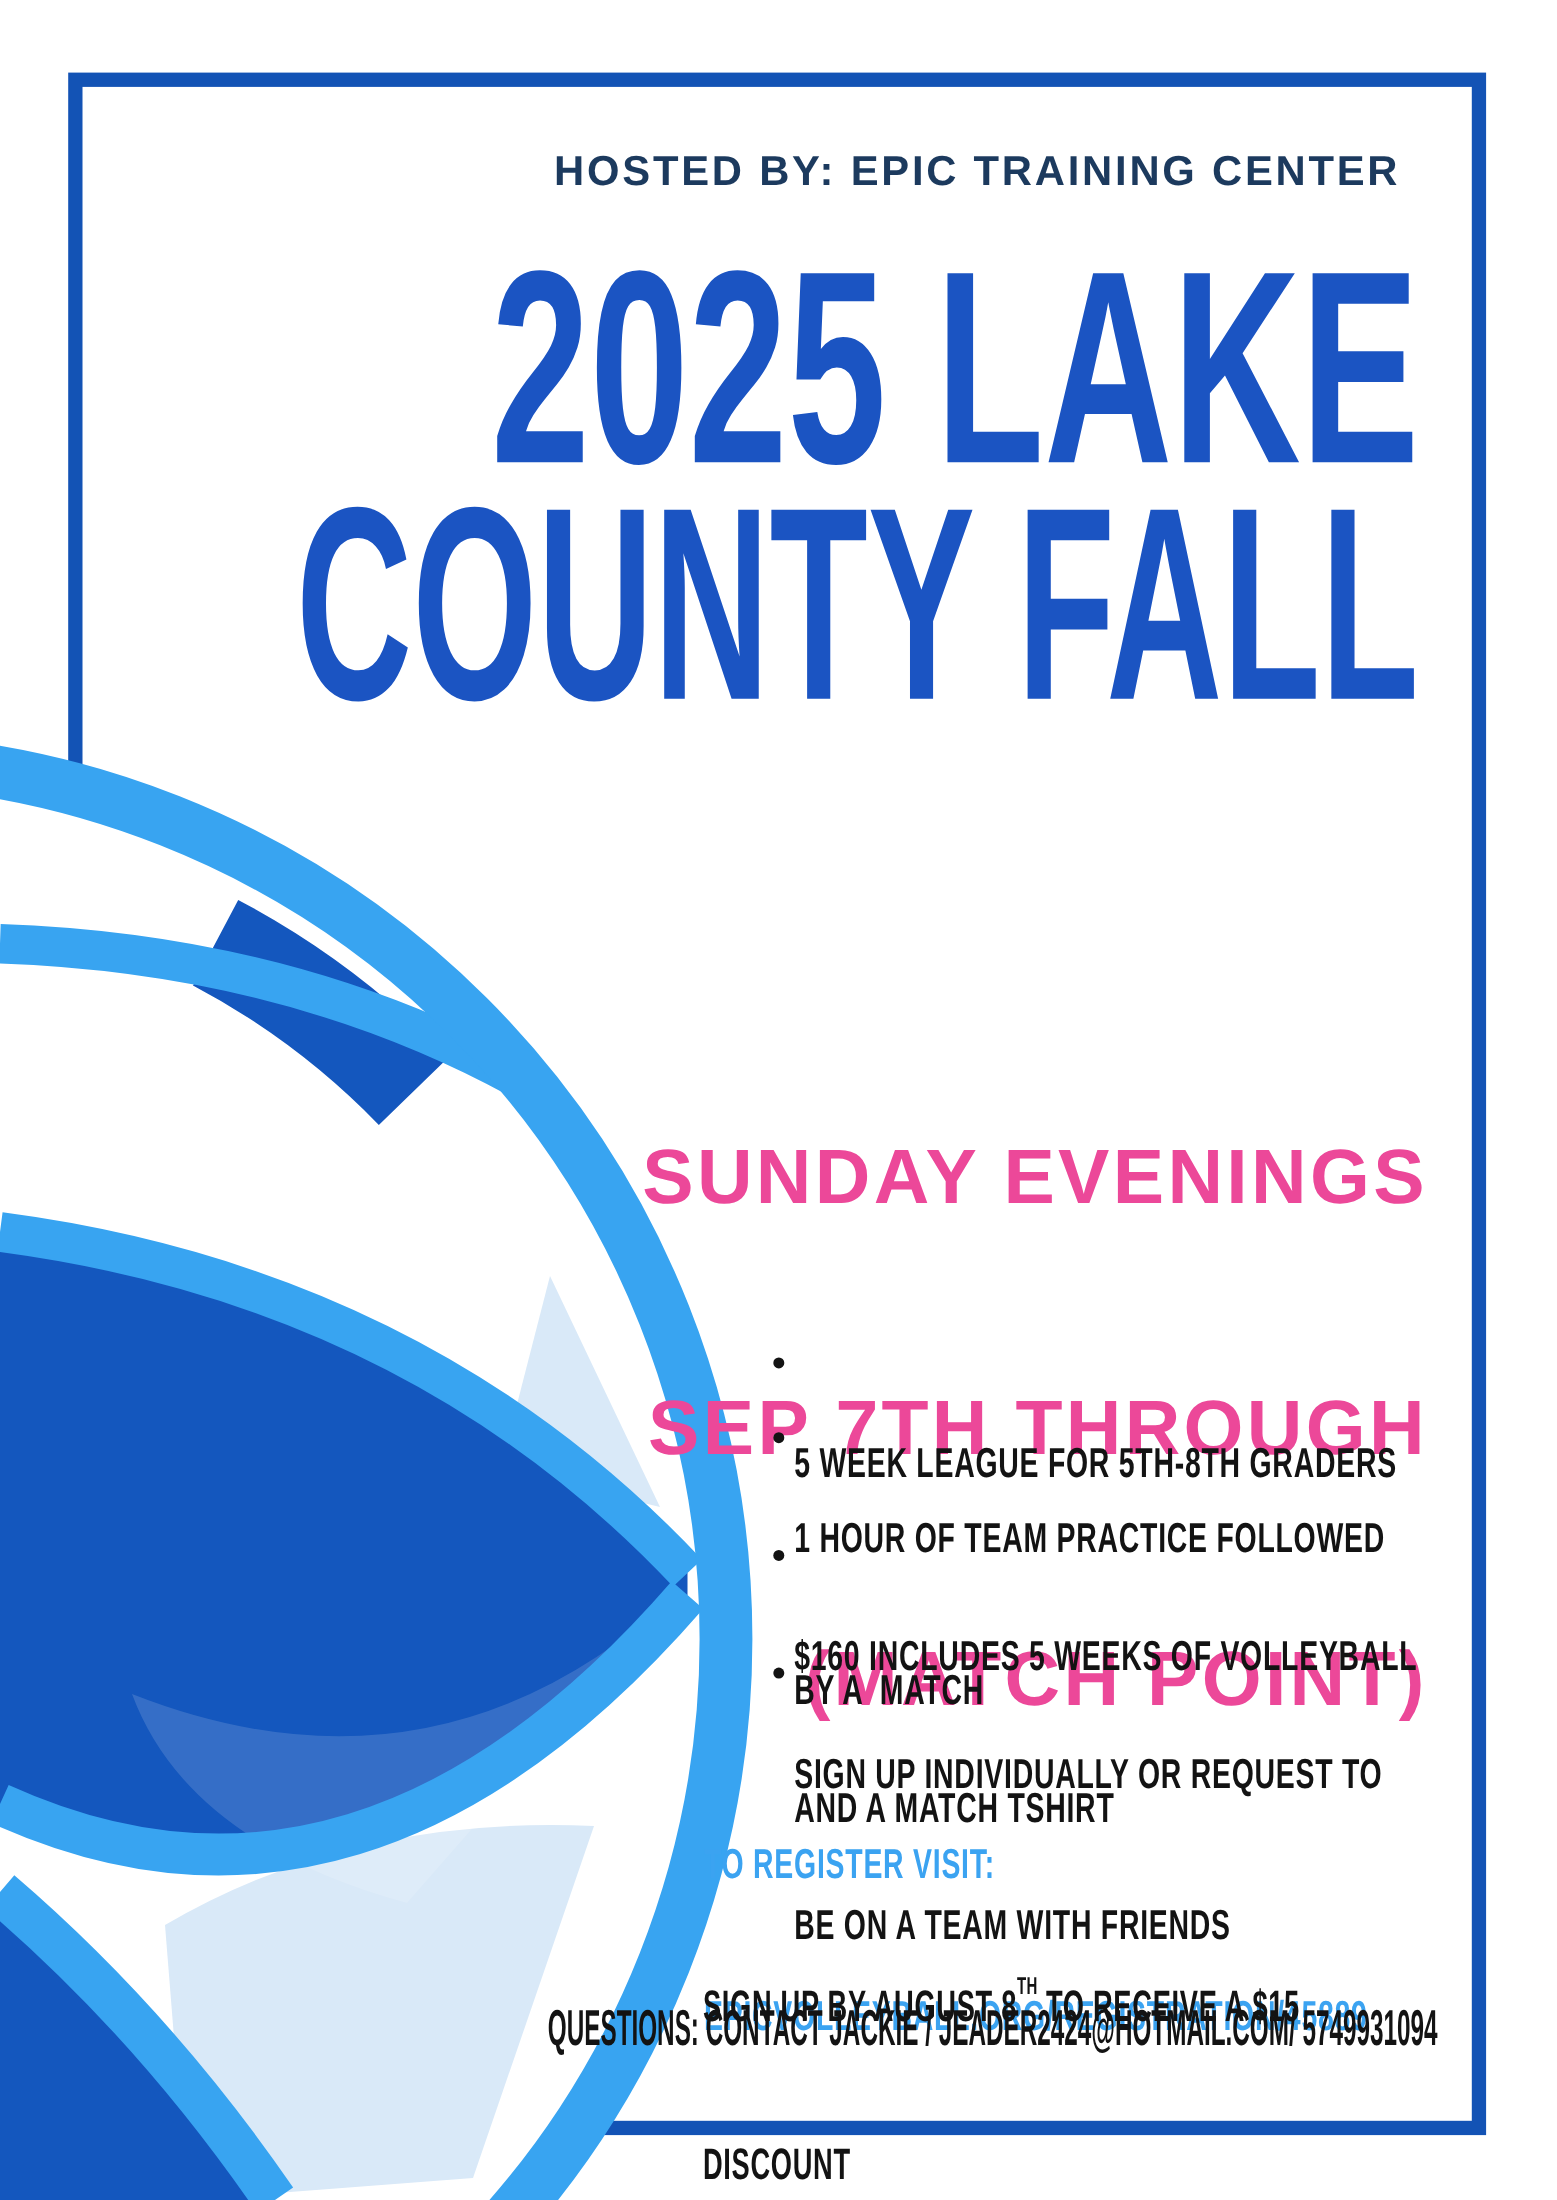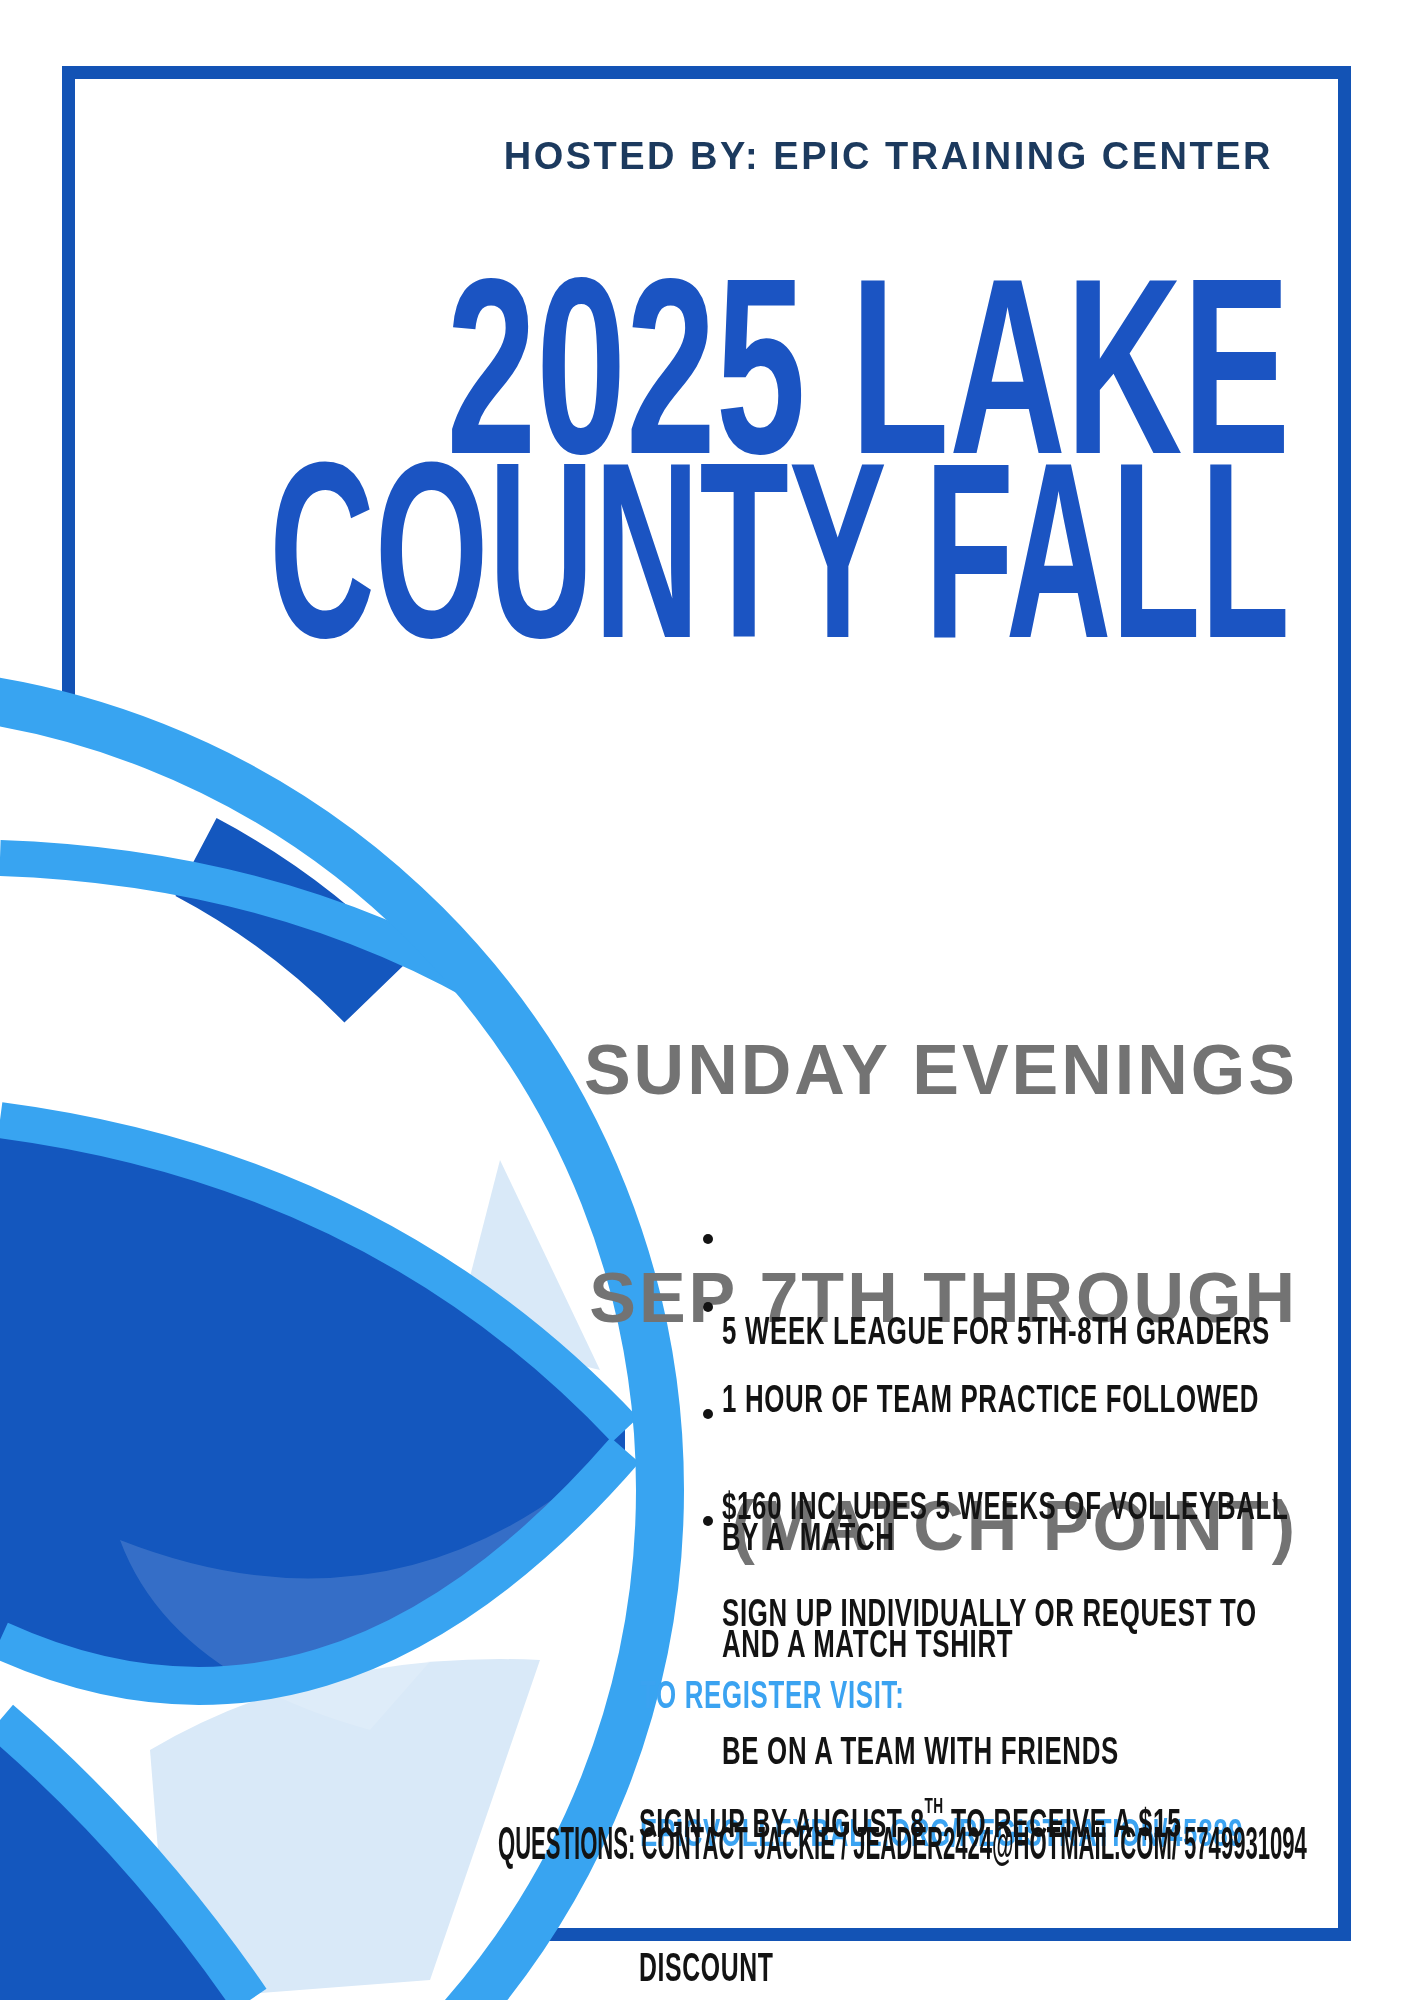--- a/index.html
+++ b/index.html
@@ -18,27 +18,27 @@
   .hosted{
     position:absolute;right:142px;top:133px;height:46px;line-height:46px;
     font-size:38px;font-weight:bold;letter-spacing:2.5px;color:#1c3a5e;white-space:pre;
   }
   
   .title-line{
     position:absolute;right:125px;height:210px;line-height:210px;
     font-size:170px;font-weight:bold;color:#1b54c2;white-space:pre;text-align:right;
   }
   .title-line span{display:inline-block;transform-origin:right center;}
-  .title-line.l0{top:261px;} .title-line.l0 span{transform:scale(0.95,1.47);}
+  .title-line.l0{top:230px;} .title-line.l0 span{transform:scale(0.95,1.47);}
   .title-line.l1{top:445px;text-align:right;} .title-line.l1 span{transform:scale(0.86,1.47);}
   .title-line.l2{top:645px;} .title-line.l2 span{transform:scale(0.83,1.47);}
   
   .schedule{
     position:absolute;right:117px;top:880px;text-align:right;
-    font-size:70px;line-height:76px;font-weight:bold;color:#737373;letter-spacing:3px;white-space:pre;
+    font-size:70px;line-height:76px;font-weight:bold;color:#ec4899;letter-spacing:3px;white-space:pre;
   }
   
   .bullet{position:absolute;left:703px;display:flex;align-items:flex-start;}
   .bullet.b0{top:1216px;} .bullet.b1{top:1284px;} .bullet.b2{top:1391px;} .bullet.b3{top:1498px;}
   .dot{width:10px;height:10px;border-radius:50%;background:#131313;margin-top:18px;flex:none;}
   .b-text{
     margin-left:9px;font-size:38px;line-height:46px;font-weight:bold;color:#131313;
     letter-spacing:1px;transform:scaleX(0.68);transform-origin:left top;white-space:pre;
   }
   

